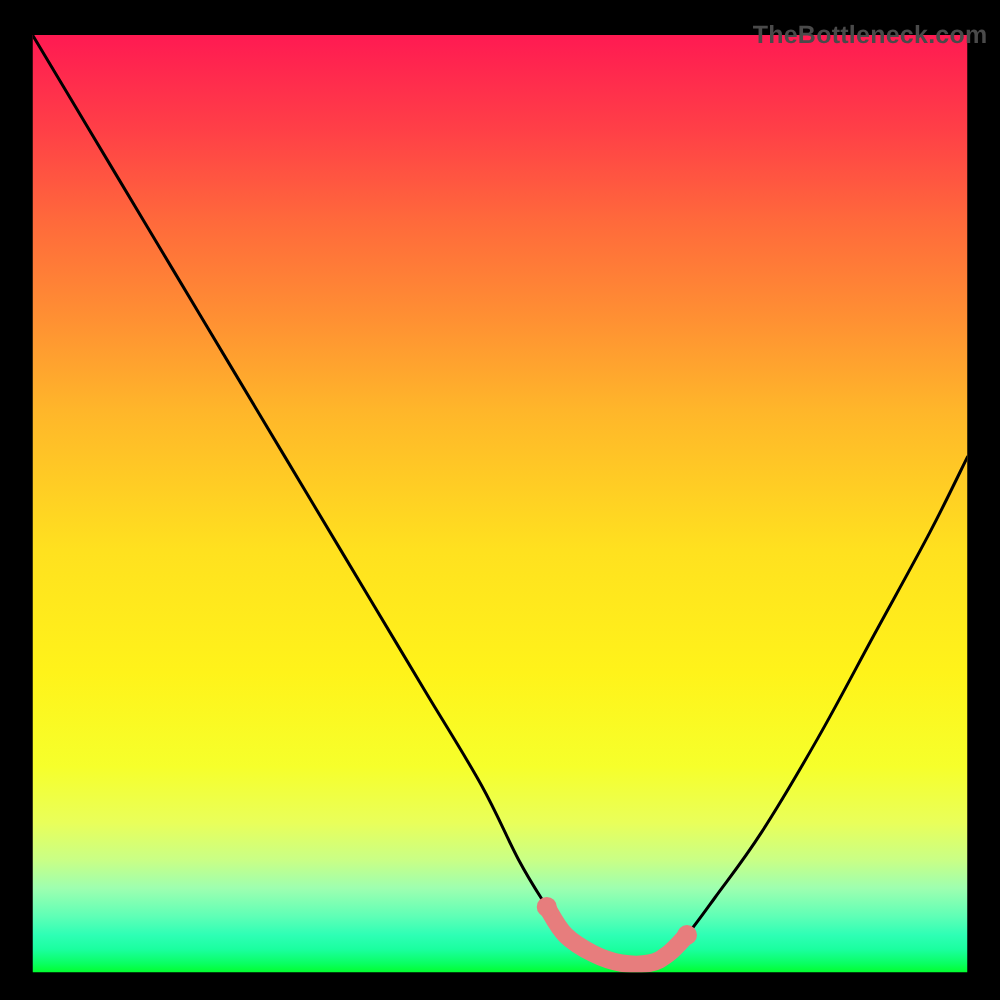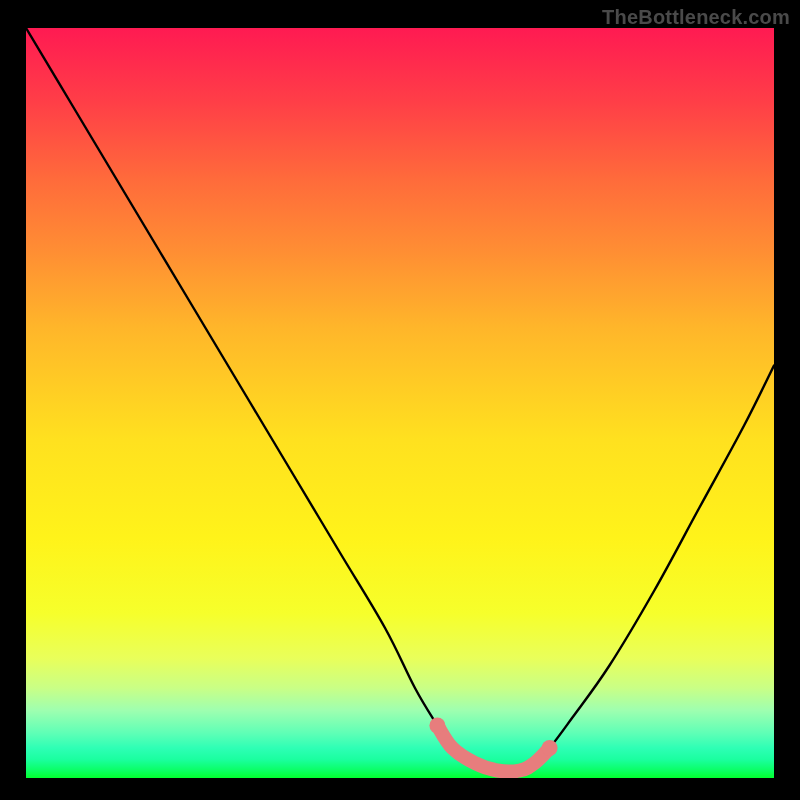--- a/index.html
+++ b/index.html
@@ -12,21 +12,21 @@
     font-family: Arial, Helvetica, sans-serif;
   }
   .stage {
     position: relative;
     width: 800px;
     height: 800px;
     background: #000;
   }
   .watermark {
     position: absolute;
-    top: 6px;
+    top: 17px;
     right: 10px;
     color: #4a4a4a;
     font-size: 20px;
     font-weight: 600;
     letter-spacing: 0.2px;
     z-index: 5;
   }
   .plot-area {
     position: absolute;
     left: 26px;

